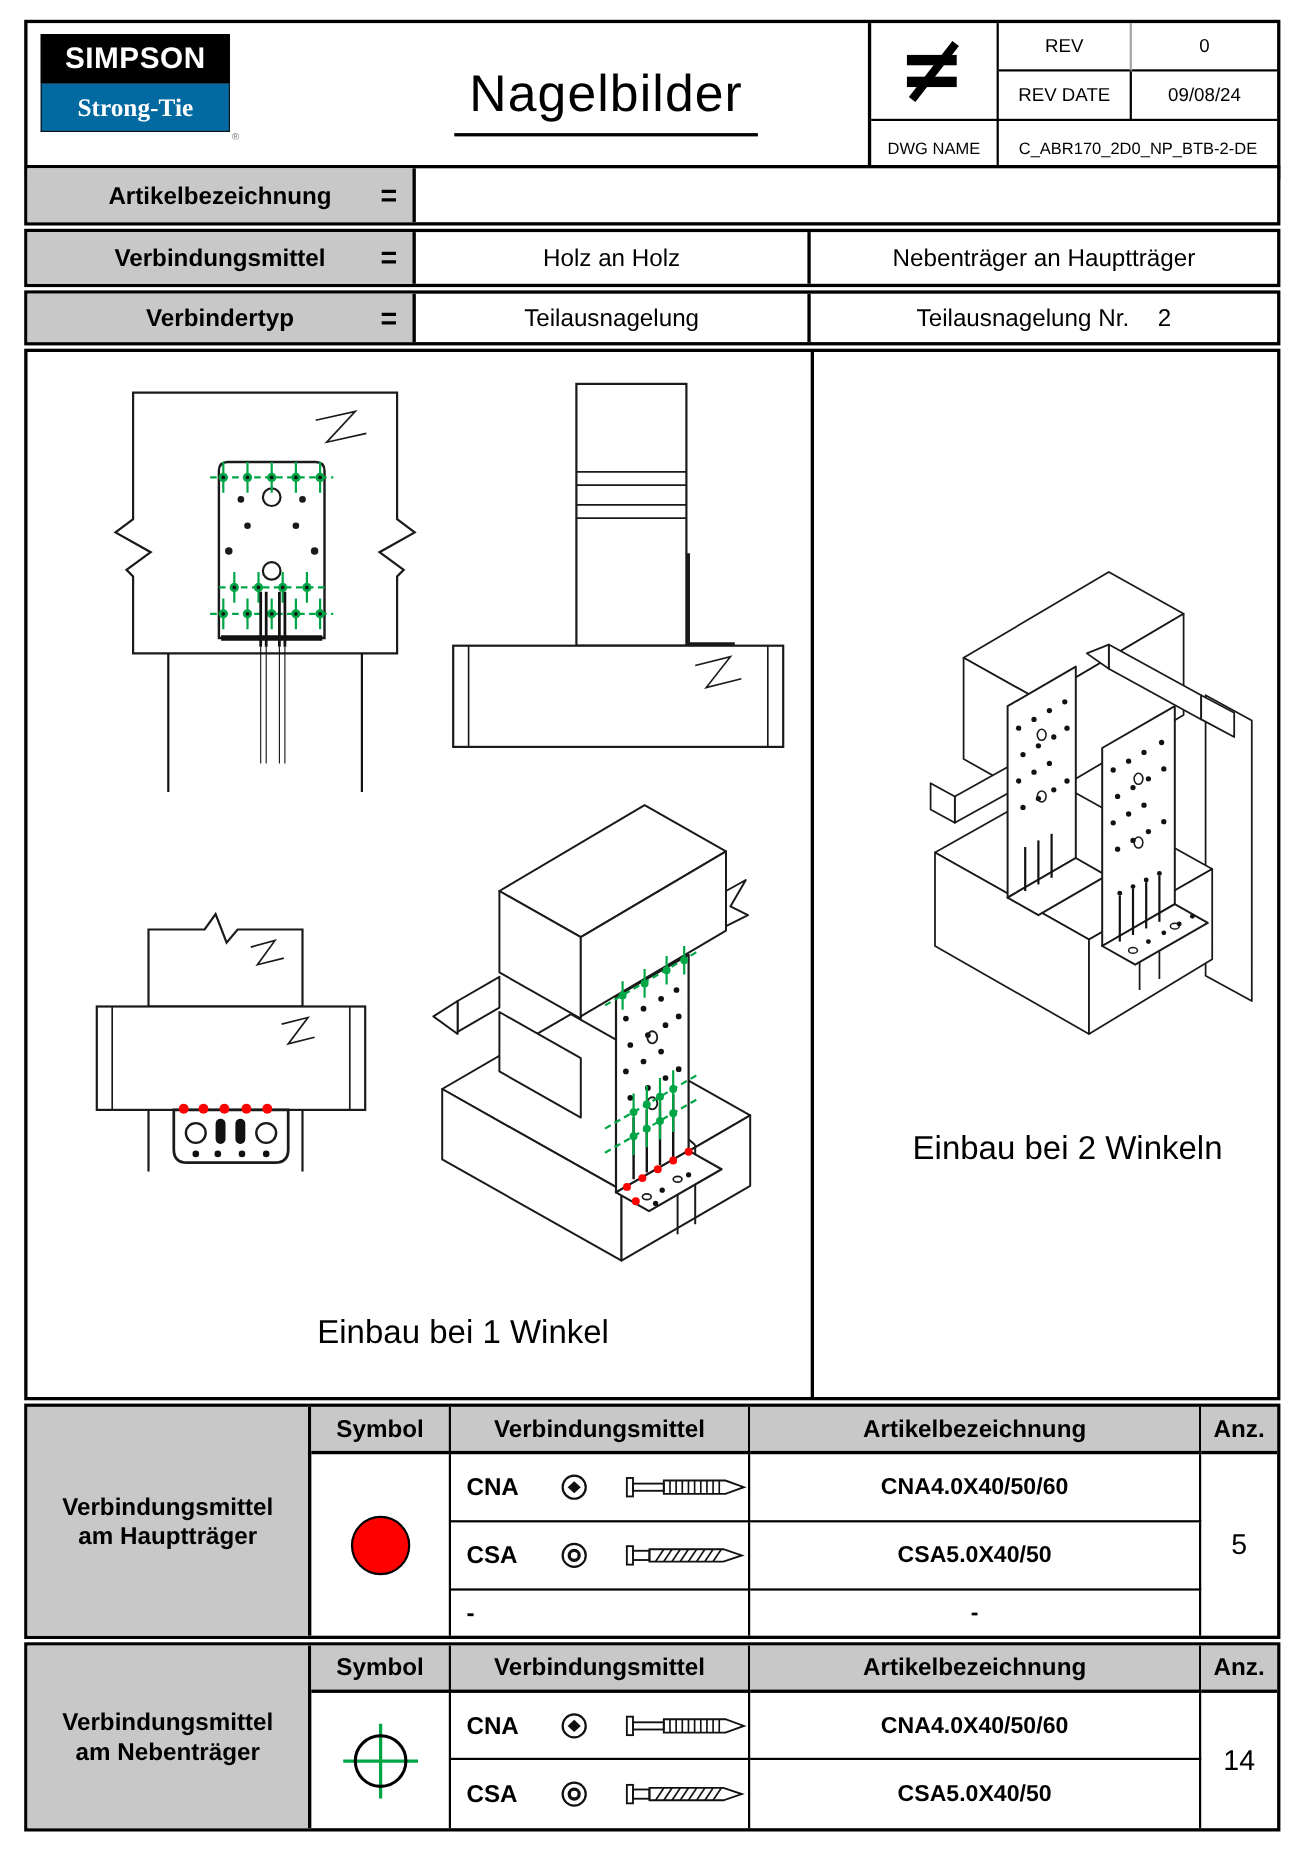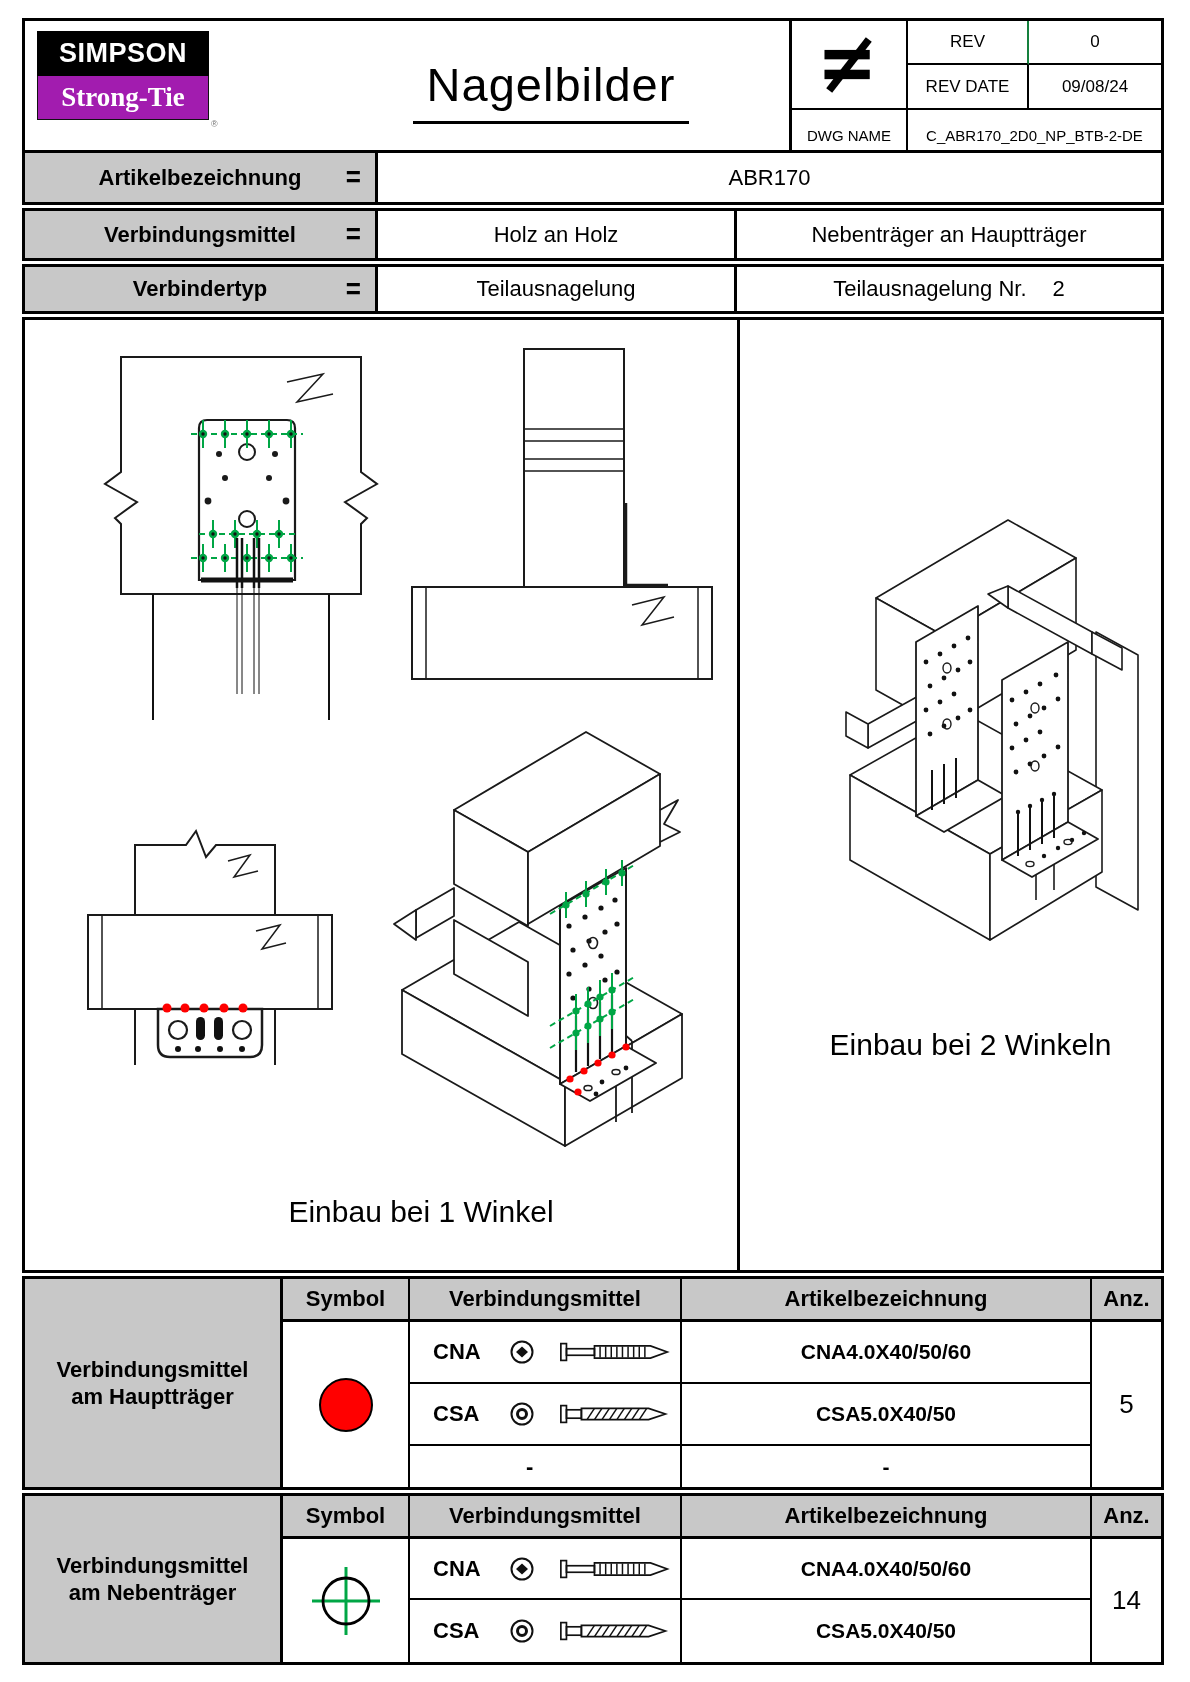--- a/index.html
+++ b/index.html
@@ -6,29 +6,29 @@
   .page{position:relative;width:1190px;height:1682px;background:#ffffff;
         font-family:"Liberation Sans","DejaVu Sans",sans-serif;color:#000;overflow:hidden;}
   .blk{position:absolute;left:22px;width:1142px;border:3px solid #000;box-sizing:border-box;background:#fff;}
 
   
   #header{top:18px;height:145px;display:flex;}
   .logo-wrap{width:288px;display:flex;align-items:flex-start;padding:10px 0 0 12px;box-sizing:border-box;position:relative;}
   .logo{width:172px;}
   .logo-black{background:#000;color:#fff;border:1px solid #000;height:43px;display:flex;align-items:center;justify-content:center;
               font-weight:bold;font-size:27px;letter-spacing:.5px;}
-  .logo-orange{background:#a21caf;color:#fff;border:1px solid #111;border-top:none;height:43px;display:flex;align-items:center;justify-content:center;
-               font-family:"Liberation Serif","DejaVu Serif",serif;font-weight:bold;font-size:27px;text-align:right;}
+  .logo-orange{background:#0369a1;color:#fff;border:1px solid #111;border-top:none;height:43px;display:flex;align-items:center;justify-content:center;
+               font-family:"Liberation Serif","DejaVu Serif",serif;font-weight:bold;font-size:23px;text-align:right;}
   .logo-reg{position:absolute;left:186px;top:98px;font-size:9px;color:#777;}
   .title-wrap{flex:1;display:flex;align-items:center;justify-content:center;}
   .doc-title{font-size:47px;letter-spacing:1px;border-bottom:3px solid #000;padding:0 14px 9px 14px;}
   .rev-block{width:372px;border-left:3px solid #000;display:grid;grid-template-columns:116px 121px 1fr;grid-template-rows:44px 45px 1fr;box-sizing:border-box;}
   .rb{display:flex;align-items:center;justify-content:center;font-size:17px;box-sizing:border-box;}
   .rb-sym{grid-column:1;grid-row:1/3;border-right:2px solid #000;border-bottom:2px solid #000;}
-  .rb-rev-l{grid-column:2;grid-row:1;border-right:2px solid #15803d;border-bottom:2px solid #000;}
+  .rb-rev-l{grid-column:2;grid-row:1;border-right:2px solid #a3a3a3;border-bottom:2px solid #000;}
   .rb-rev-v{grid-column:3;grid-row:1;border-bottom:2px solid #000;}
   .rb-date-l{grid-column:2;grid-row:2;border-right:2px solid #000;border-bottom:2px solid #000;}
   .rb-date-v{grid-column:3;grid-row:2;border-bottom:2px solid #000;}
   .rb-dwg-l{grid-column:1;grid-row:3;border-right:2px solid #000;font-size:15px;}
   .rb-dwg-v{grid-column:2/4;grid-row:3;font-size:15px;letter-spacing:0;}
 
   
   .inforow{display:flex;}
   #row1{top:150px;height:55px;}
   #row2{top:208px;height:53px;}
@@ -52,21 +52,21 @@
   
   .ftable{display:grid;grid-template-columns:258px 127px 272px 410px 1fr;}
   #table1{top:1276px;height:214px;grid-template-rows:43px 62px 62px 1fr;}
   #table2{top:1493px;height:172px;grid-template-rows:43px 61px 1fr;}
   .tc{display:flex;align-items:center;justify-content:center;box-sizing:border-box;}
   .gray{background:#c8c8c8;}
   .bb{border-bottom:3px solid #000;} .bb2{border-bottom:2.5px solid #000;}
   .br{border-right:2.5px solid #000;} .br3{border-right:3px solid #000;}
   .thead{font-weight:bold;font-size:22px;}
   .sidecell{flex-direction:column;font-weight:bold;font-size:22px;line-height:1.25;text-align:center;}
-  .codecell{justify-content:center;padding-left:14px;gap:24px;}
+  .codecell{justify-content:space-between;padding-left:14px;gap:24px;}
   .code{font-weight:bold;font-size:22px;min-width:52px;}
   .article{font-weight:bold;font-size:21px;}
   .qty{font-size:26px;}
   .red-circle{width:54px;height:54px;border-radius:50%;background:#ff0000;border:2.5px solid #000;box-sizing:border-box;}
 </style>
 </head>
 <body>
 
 <div class="page">
 
@@ -96,21 +96,20 @@
       <div class="rb rb-dwg-l">DWG NAME</div>
       <div class="rb rb-dwg-v">C_ABR170_2D0_NP_BTB-2-DE</div>
     </div>
   </div>
 
   <div class="blk inforow" id="row1">
     <div class="ilabel">
         <span class="lbl">Artikelbezeichnung</span>
       <span class="eq">=</span>
       </div>
-    <div class="ival">ABR170</div>
   </div>
 
   <div class="blk inforow" id="row2">
     <div class="ilabel">
         <span class="lbl">Verbindungsmittel</span>
       <span class="eq">=</span>
       </div>
     <div class="ival ival-a">Holz an Holz</div>
     <div class="ival ival-b">Nebenträger an Hauptträger</div>
   </div>

